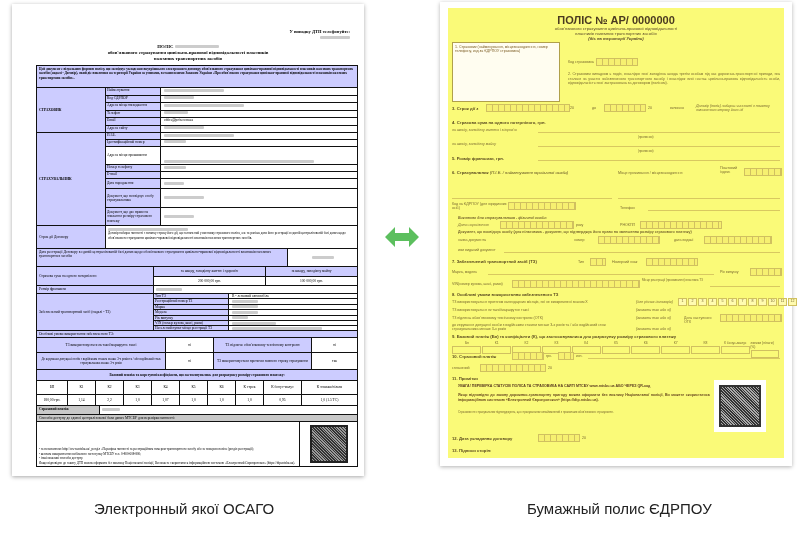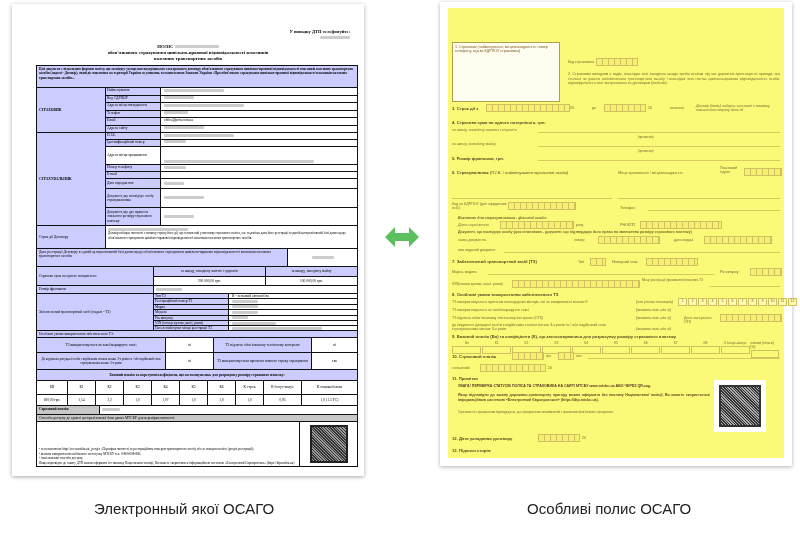--- a/index.html
+++ b/index.html
@@ -259,20 +259,26 @@
     </div>
   </div>
 </div>
 
 <svg class="arrow" viewBox="0 0 34 22">
   <polygon points="0,11 10,1 10,7 24,7 24,1 34,11 24,21 24,15 10,15 10,21" fill="#5cbf5e"></polygon>
 </svg>
 
 <div class="doc-right">
   <div class="R-page">
+    <div class="R-title">
+      <div class="t">ПОЛІС № АР/  0000000</div>
+      <div class="s">обов'язкового страхування цивільно-правової відповідальності</div>
+      <div class="s">власників наземних транспортних засобів</div>
+      <div class="s" style="font-style:italic;font-weight:bold">(діє на території України)</div>
+    </div>
     <div class="R-box1">1. Страховик (найменування, місцезнаходження, номер телефону, код за ЄДРПОУ страховика)</div>
     <div class="R-txt" style="left:120px;top:52px">Код страховика</div>
     <div class="R-boxes" style="left:148px;top:50px;width:40px"></div>
     <div class="R-txt" style="left:120px;top:64px;width:212px;line-height:4.6px;text-align:justify">2. Страховим випадком є подія, внаслідок якої заподіяна шкода третім особам під час дорожньо-транспортної пригоди, яка сталася за участю забезпеченого транспортного засобу і внаслідок якої настає цивільно-правова відповідальність особи, відповідальність якої застрахована за договором (полісом).</div>
 
     <div class="R-sec" style="top:98px">3. Строк дії з</div>
     <div class="R-boxes" style="left:38px;top:96px;width:82px"></div>
     <div class="R-txt" style="left:122px;top:98px">20</div>
     <div class="R-txt" style="left:144px;top:98px">до</div>
     <div class="R-boxes" style="left:156px;top:96px;width:40px"></div>
@@ -423,13 +429,13 @@
       </div>
 
     <div class="R-sec" style="top:428px;left:4px">12. Дата укладання договору</div>
     <div class="R-boxes" style="left:90px;top:426px;width:40px"></div>
     <div class="R-txt" style="left:134px;top:428px">20</div>
     <div class="R-sec" style="top:440px;left:4px">13. Підписи сторін:</div>
   </div>
 </div>
 
 <div class="caption" style="left:94px">Электронный якої ОСАГО</div>
-<div class="caption" style="left:527px">Особливі полис ОСАГО</div>
+<div class="caption" style="left:527px">Бумажный полис ЄДРПОУ</div>
 
 </body></html>

